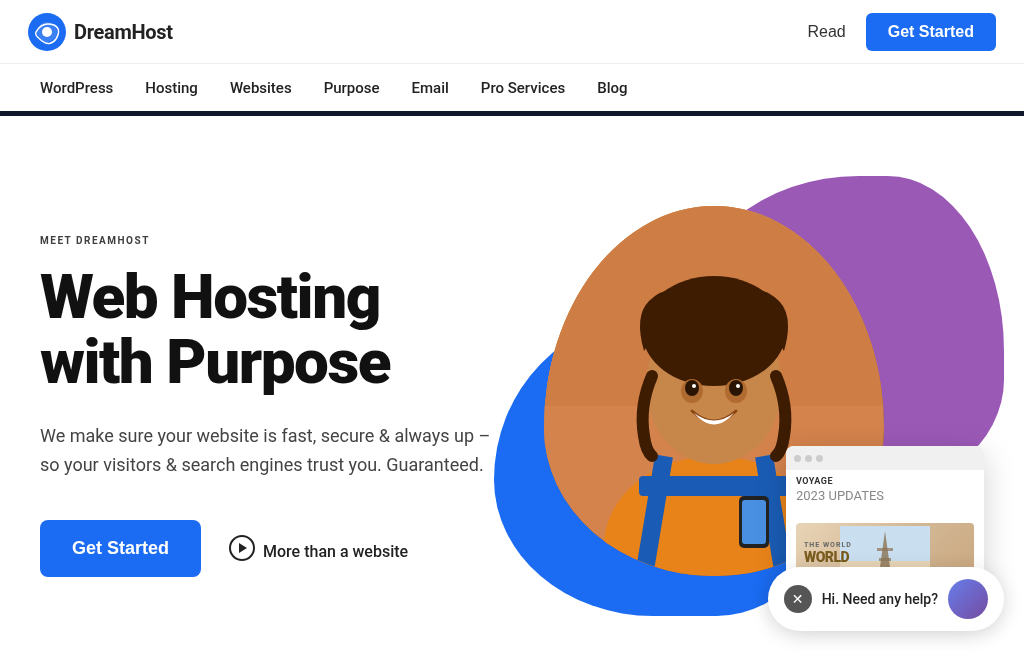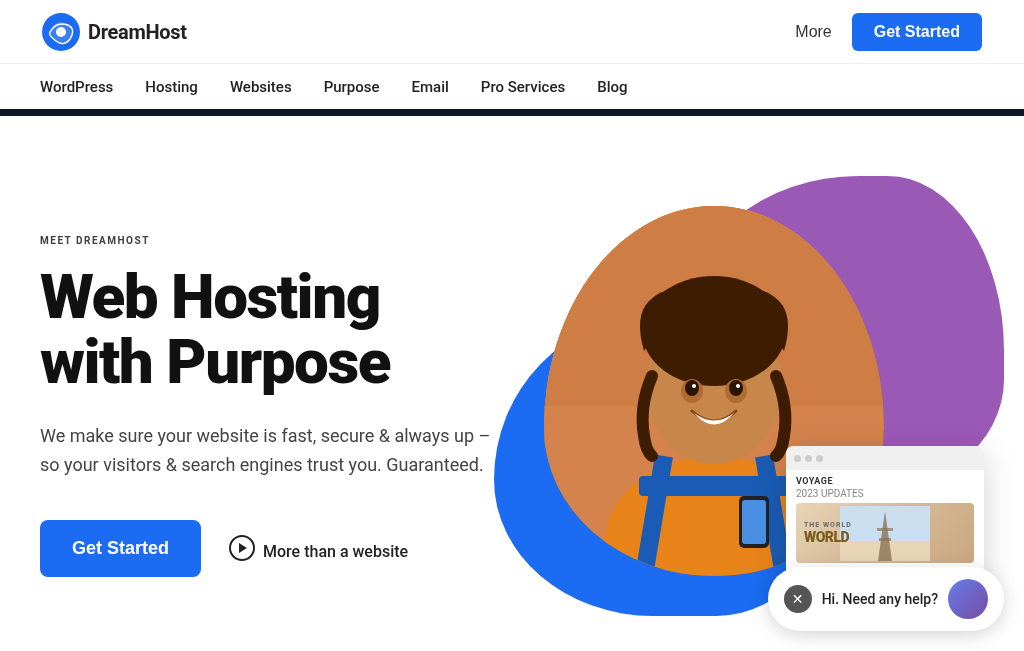--- a/index.html
+++ b/index.html
@@ -3,21 +3,21 @@
   <meta charset="utf-8">
   <style>
     * { margin: 0; padding: 0; box-sizing: border-box; }
     body { font-family: -apple-system, BlinkMacSystemFont, 'Segoe UI', Roboto, sans-serif; background: #fff; overflow-x: hidden; }
 
     
     .header {
       display: flex;
       align-items: center;
       justify-content: space-between;
-      padding: 0 42px;
+      padding: 0 28px;
       height: 64px;
       border-bottom: 1px solid #eee;
       background: #fff;
     }
     .logo {
       display: flex;
       align-items: center;
       gap: 8px;
       cursor: pointer;
     }
@@ -53,21 +53,21 @@
       font-size: 16px;
       font-weight: 600;
       cursor: pointer;
     }
 
     
     .nav {
       display: flex;
       align-items: center;
       padding: 0 40px;
-      border-bottom: 7px solid #0f172a;
+      border-bottom: 5px solid #0f172a;
       background: #fff;
       height: 52px;
     }
     .nav-item {
       padding: 0 16px;
       height: 52px;
       display: flex;
       align-items: center;
       font-size: 15px;
       color: #222;
@@ -241,22 +241,22 @@
       background: #ccc;
     }
     .card-title-bar {
       padding: 6px 10px 2px;
       font-size: 9px;
       font-weight: 700;
       color: #333;
       letter-spacing: 0.5px;
     }
     .card-subtitle {
-      padding: 0 10px 4px;
-      font-size: 10px;
+      padding: 0 10px 20px;
+      font-size: 13px;
       color: #888;
     }
     .card-image-area {
       margin: 0 10px;
       height: 60px;
       background: linear-gradient(135deg, #e8d5b7 0%, #d4b896 50%, #c9a880 100%);
       border-radius: 4px;
       display: flex;
       align-items: center;
       justify-content: center;
@@ -336,21 +336,21 @@
 
     <svg class="logo-icon" viewBox="0 0 38 38" xmlns="http://www.w3.org/2000/svg">
       <circle cx="19" cy="19" r="19" fill="#1b6cf2"></circle>
       <ellipse cx="19" cy="19" rx="10" ry="10" fill="#fff" opacity="0.15"></ellipse>
       <path d="M8 19 Q14 8 26 12 Q34 16 28 26 Q22 34 14 28 Q6 22 8 19Z" fill="none" stroke="#fff" stroke-width="1.5"></path>
       <circle cx="19" cy="19" r="5" fill="#fff"></circle>
     </svg>
     <span class="logo-text">DreamHost</span>
   </div>
   <div class="header-actions">
-    <button class="login-btn">More</button>
+    <button class="login-btn">Read</button>
     <button class="get-started-btn-header">Get Started</button>
   </div>
 </header>
 
 <nav class="nav">
   <div class="nav-item">
     <span>WordPress</span>
   </div>
   <div class="nav-item">
     <span>Hosting</span>

